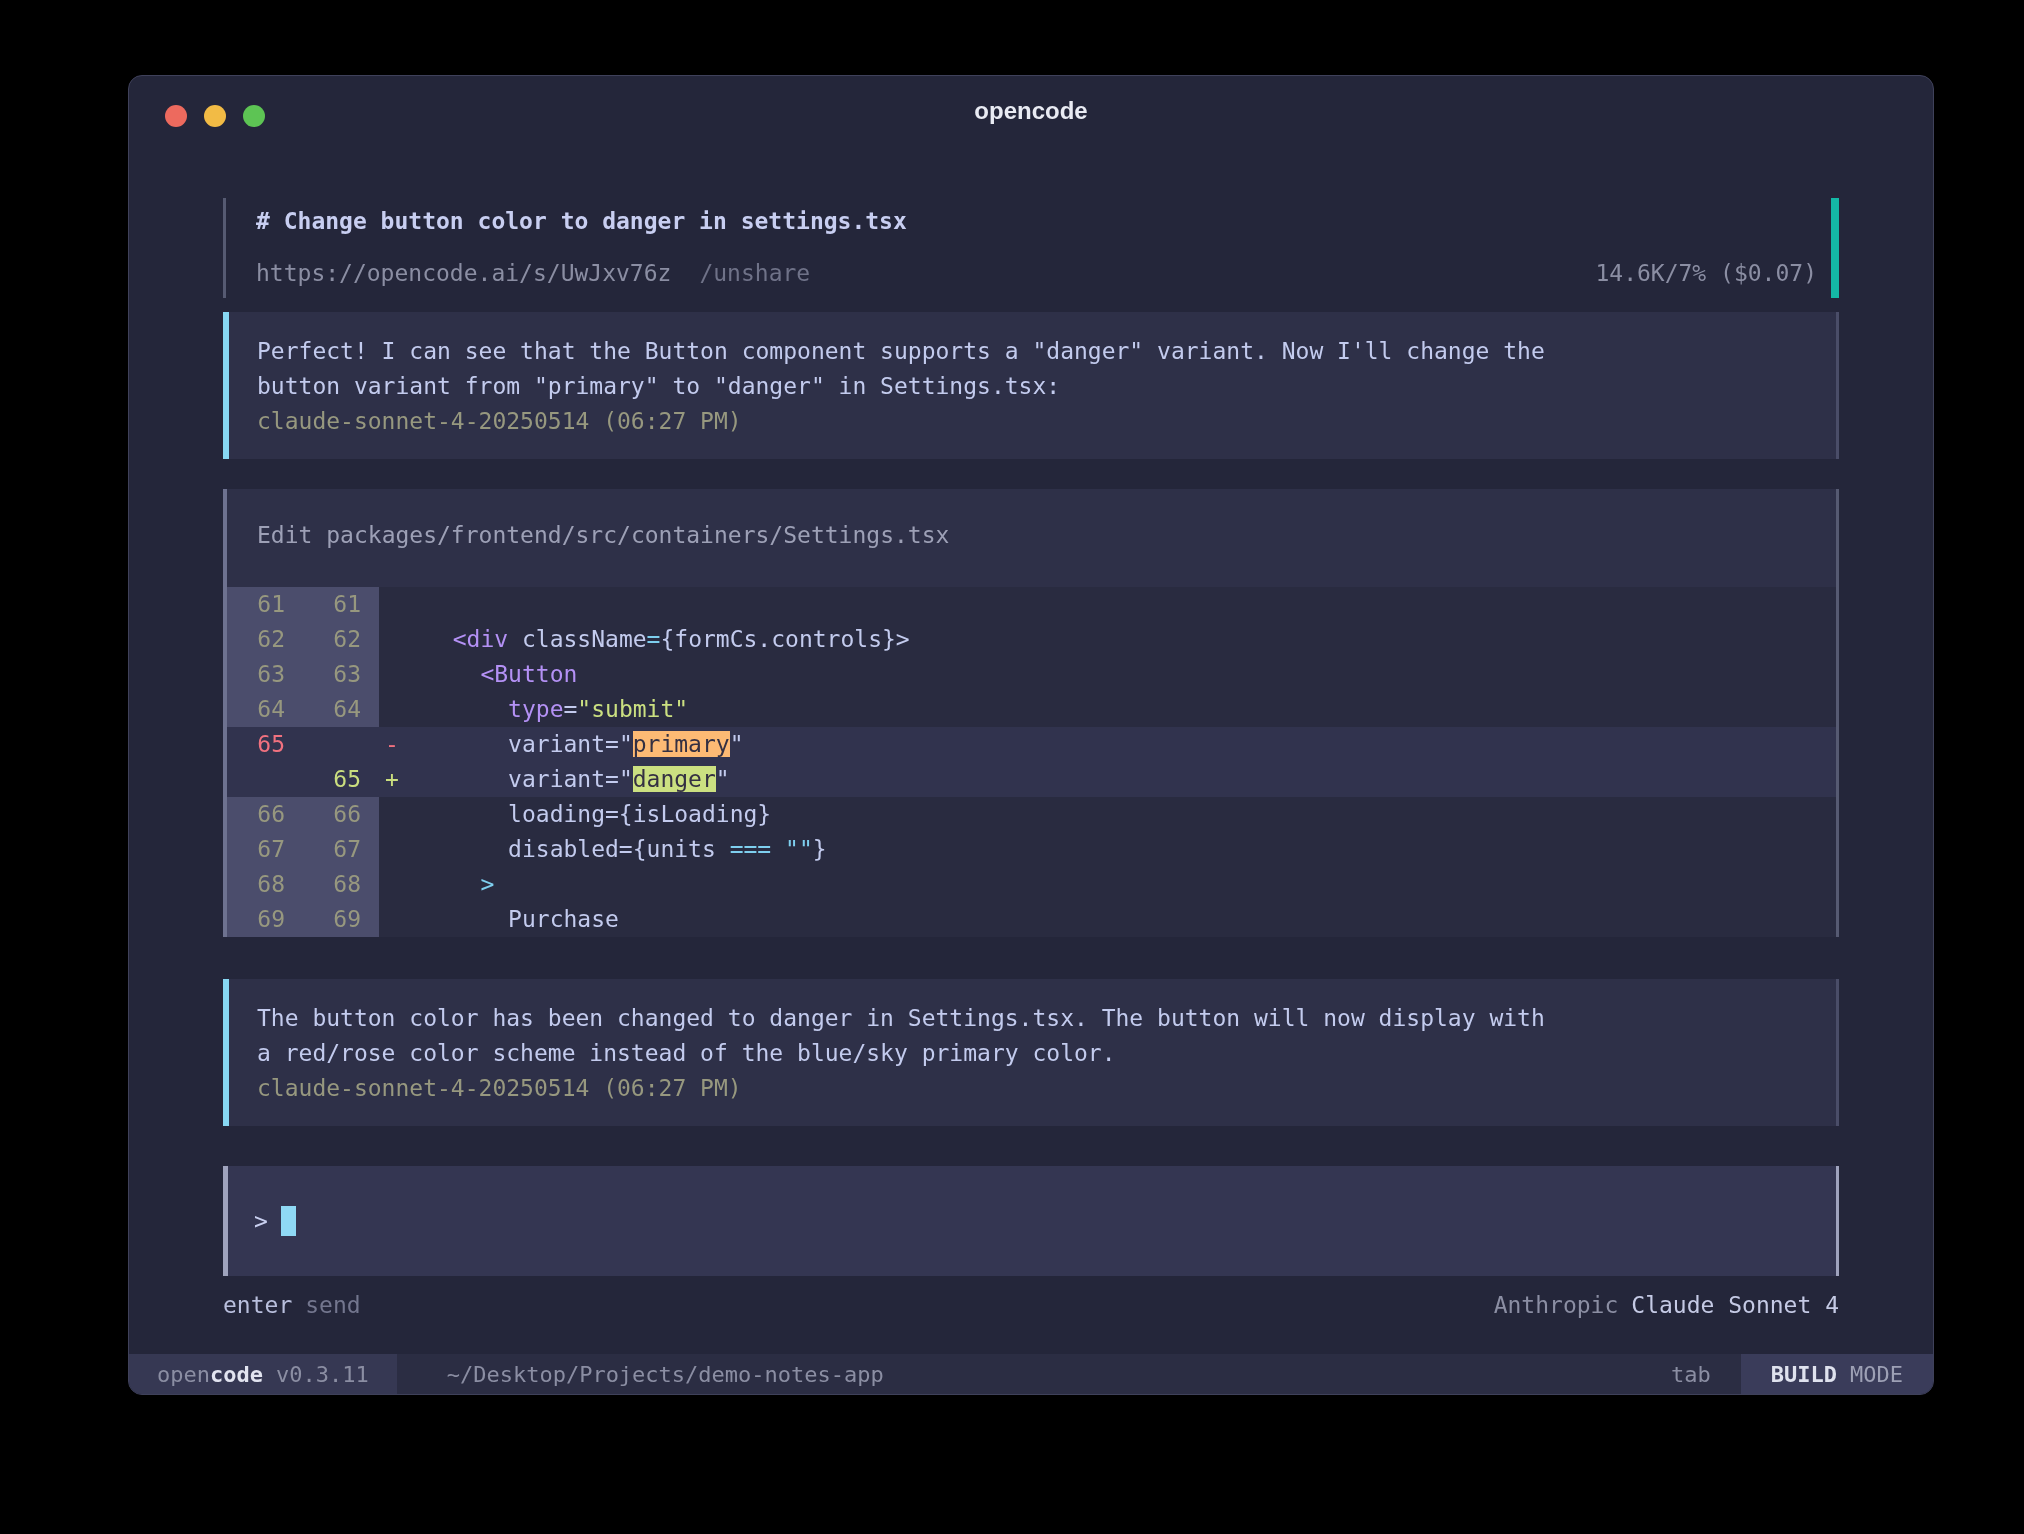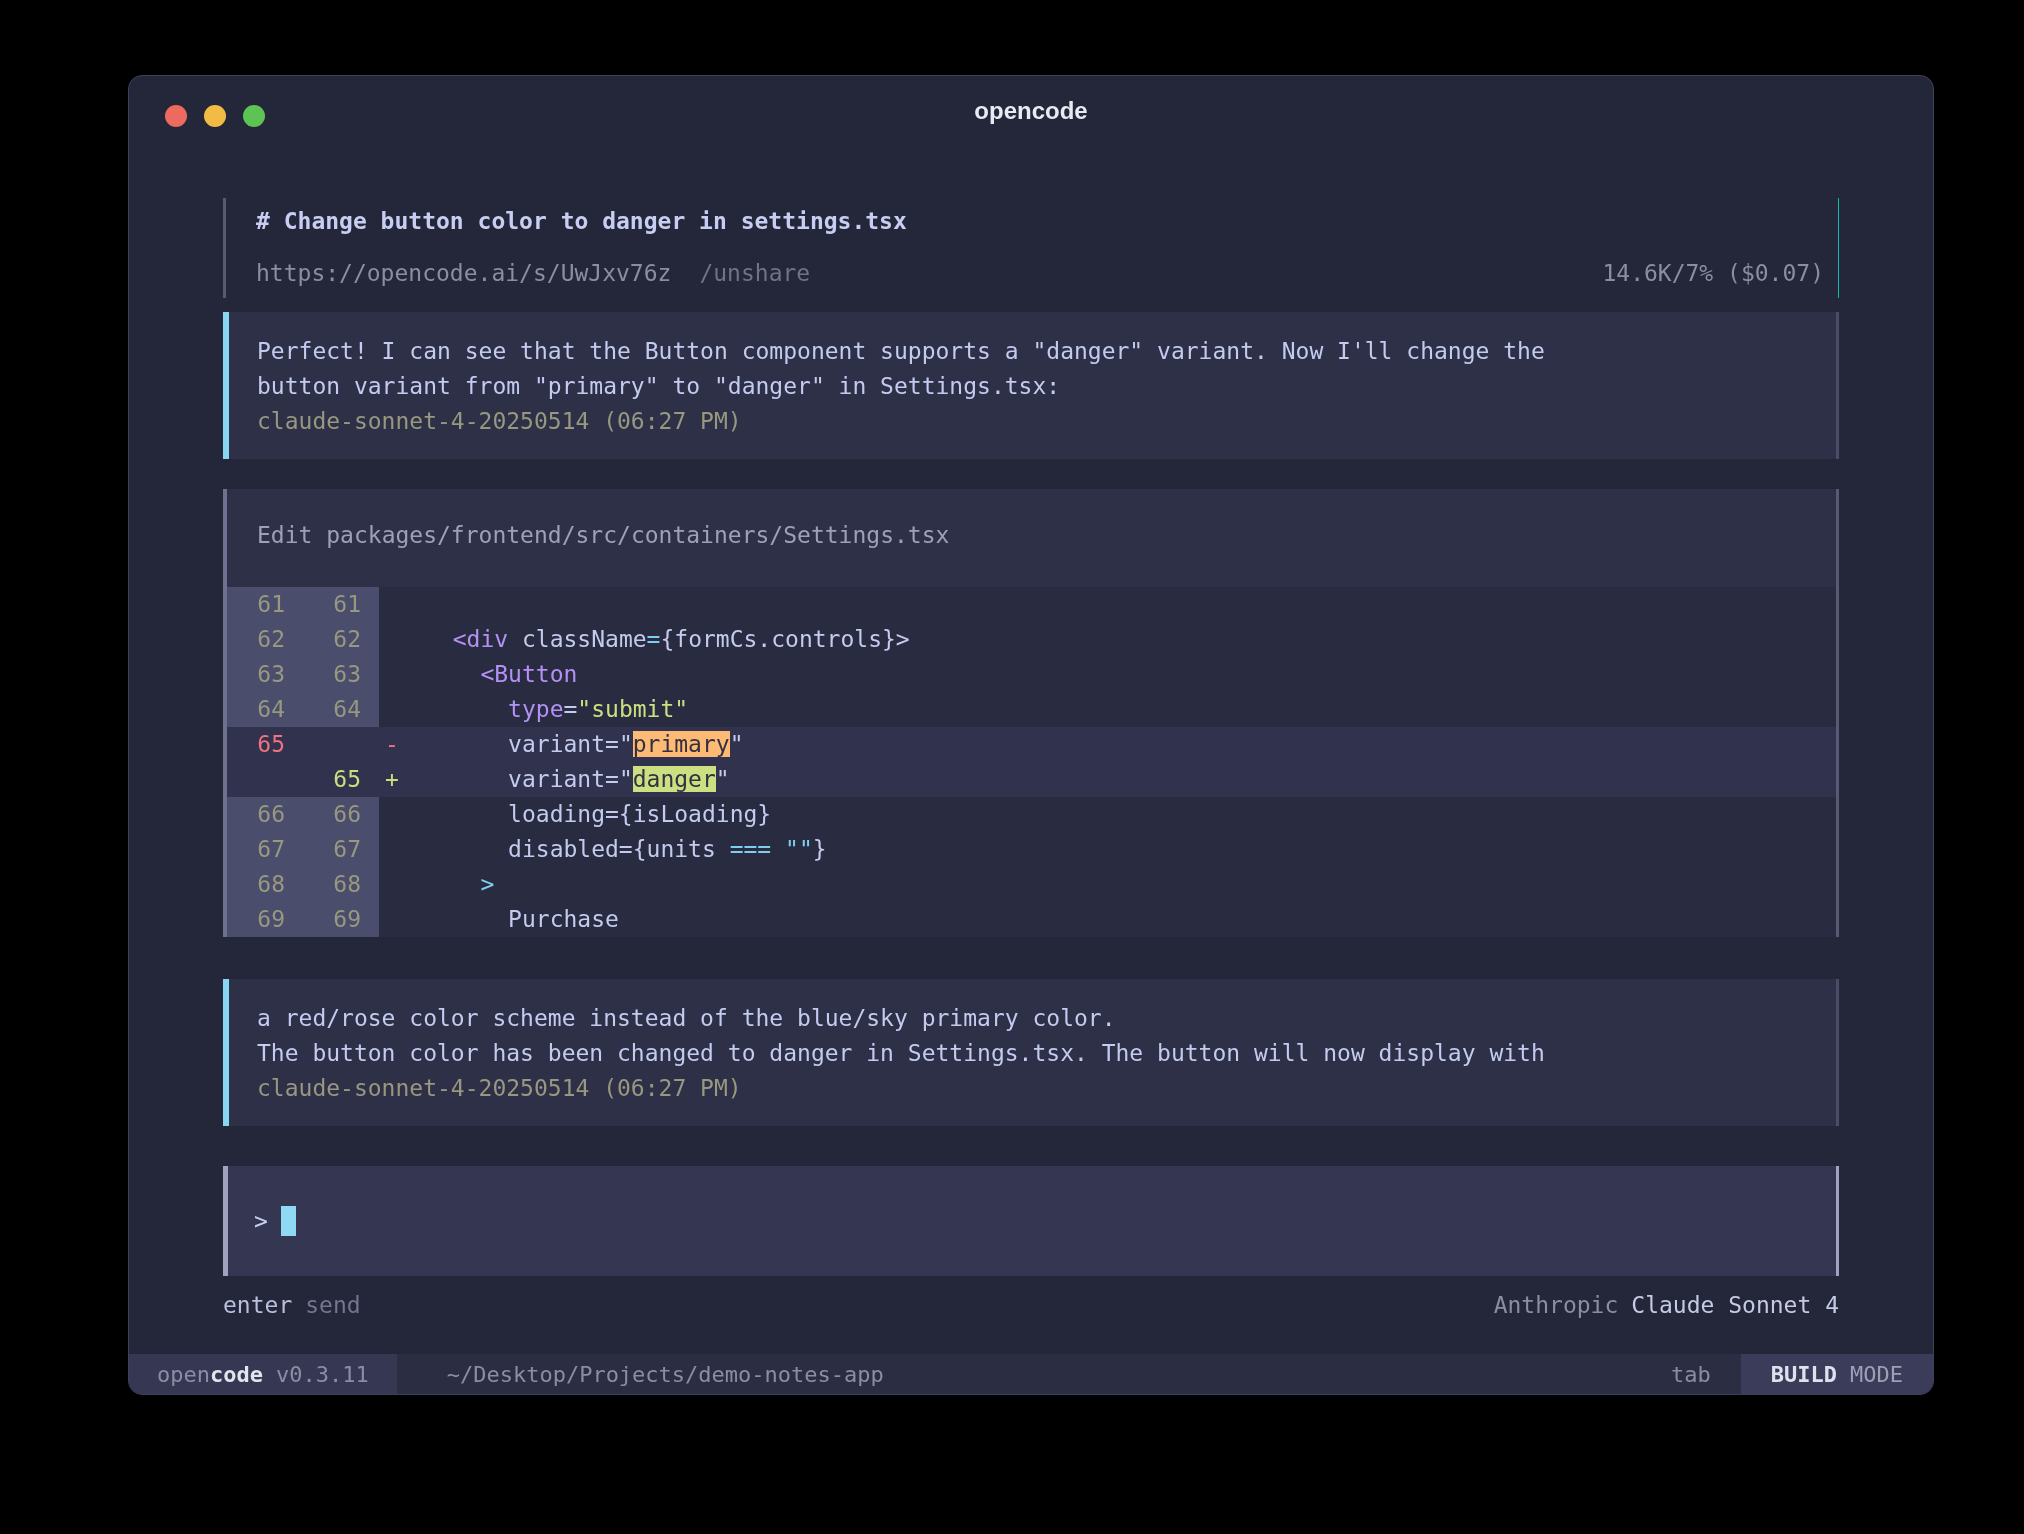--- a/index.html
+++ b/index.html
@@ -13,21 +13,21 @@
 
   .titlebar { position:relative; height:70px; display:flex; align-items:center; justify-content:center; }
   .traffic { position:absolute; left:36px; top:29px; display:flex; gap:17px; }
   .dot { width:22px; height:22px; border-radius:50%; }
   .dot.red { background:#ed6a5e; } .dot.yellow { background:#f2bb45; } .dot.green { background:#5dc454; }
   .win-title { font-family:"Liberation Sans", sans-serif; font-weight:bold; font-size:24px; color:#e9ebf3; }
 
   .content { padding:0 94px; }
 
   
-  .topic { margin-top:52px; border-left:3px solid #565a72; border-right:1px solid #14b8a6;
+  .topic { margin-top:52px; border-left:3px solid #565a72; border-right:8px solid #14b8a6;
            padding:6px 14px 8px 30px; }
   .topic-title { font-weight:bold; color:#c8cef1; line-height:34px; }
   .topic-row2 { display:flex; align-items:baseline; line-height:34px; }
   .topic-url { color:#8b8ea3; }
   .topic-unshare { color:#6f7288; margin-left:28px; }
   .topic-tokens { margin-left:auto; color:#8b8ea3;margin-top:18px; }
 
   
   .msg { margin-top:14px; background:#2e3048; border-left:6px solid #87d7f3;
          border-right:3px solid #4a4d68; padding:22px 26px 20px 28px; }
@@ -194,22 +194,22 @@
               <div class="g2">69</div>
               <div class="gmark"></div>
               <div class="dcode">
                 <pre><span class="seg-lav">      </span><span class="seg-lav">Purchase</span></pre>
               </div>
             </div>
           </div>
       </div>
 
       <div class="msg second">
+        <div class="msg-line">The button color has been changed to danger in Settings.tsx. The button will now display with</div>
         <div class="msg-line">a red/rose color scheme instead of the blue/sky primary color.</div>
-        <div class="msg-line">The button color has been changed to danger in Settings.tsx. The button will now display with</div>
         <div class="msg-meta">claude-sonnet-4-20250514 (06:27 PM)</div>
       </div>
 
       <div class="input-box">
         <span class="prompt">&gt;</span>
         <span class="cursor"></span>
       </div>
 
       <div class="hints">
         <span class="hint-key">enter</span>

